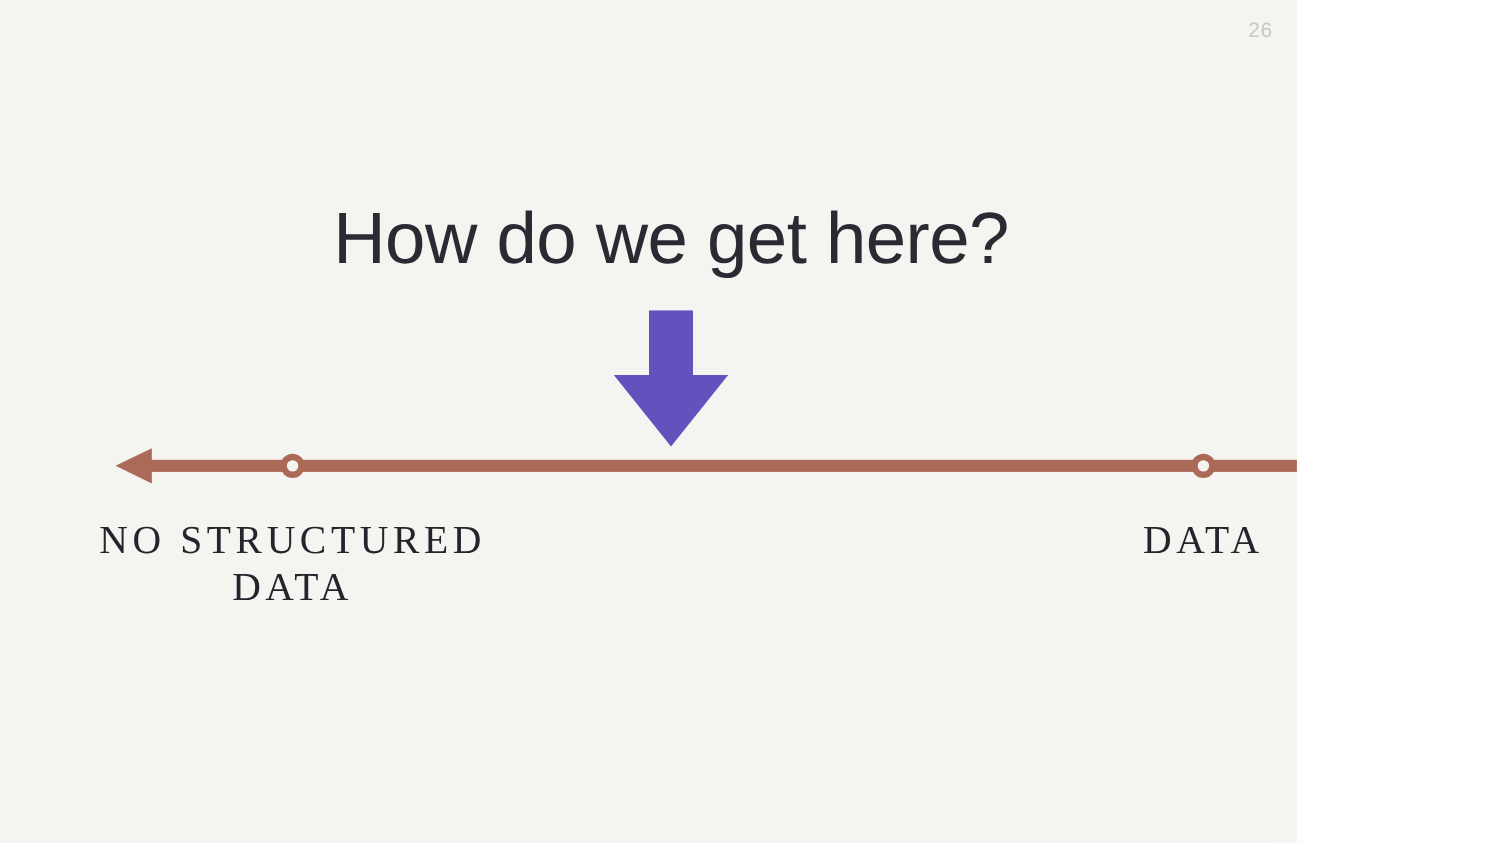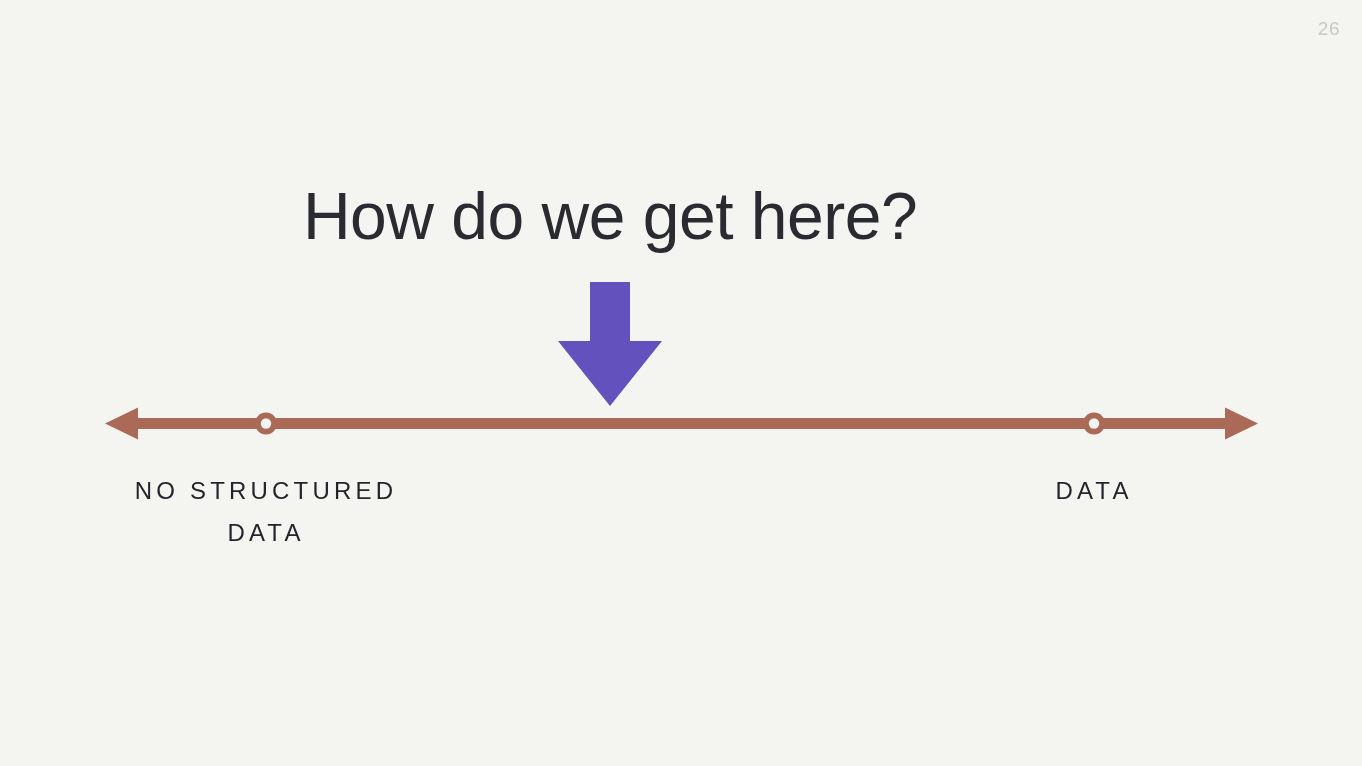--- a/index.html
+++ b/index.html
@@ -7,21 +7,21 @@
     padding: 0;
   }
   body {
     width: 1362px;
     height: 766px;
     overflow: hidden;
     font-family: "Liberation Sans", sans-serif;
   }
   #slide {
     position: relative;
-    width: 1362px;
+    width: 1179px;
     height: 766px;
     background: #F4F5F0;
     overflow: hidden;
   }
 
   
   #slide-number {
     position: absolute;
     top: 18px;
     right: 22px;
@@ -75,26 +75,26 @@
     width: 1155px;
     height: 37px;
   }
 
   
   .endpoint-label {
     position: absolute;
     top: 470px;
     width: 420px;
     text-align: center;
-    font-size: 24px;
+    font-size: 36px;
     font-weight: 400;
     line-height: 42px;
     letter-spacing: 4.2px;
     color: #24242C;
-    font-family: Liberation Sans, sans-serif;
+    font-family: Liberation Serif, serif;
     text-transform: uppercase;
   }
   #label-left  { left: 56px;  }   
   #label-right { left: 884px; }   
   .endpoint-label .line2 {
     display: block;
   }
 </style>
 </head>
 <body>

